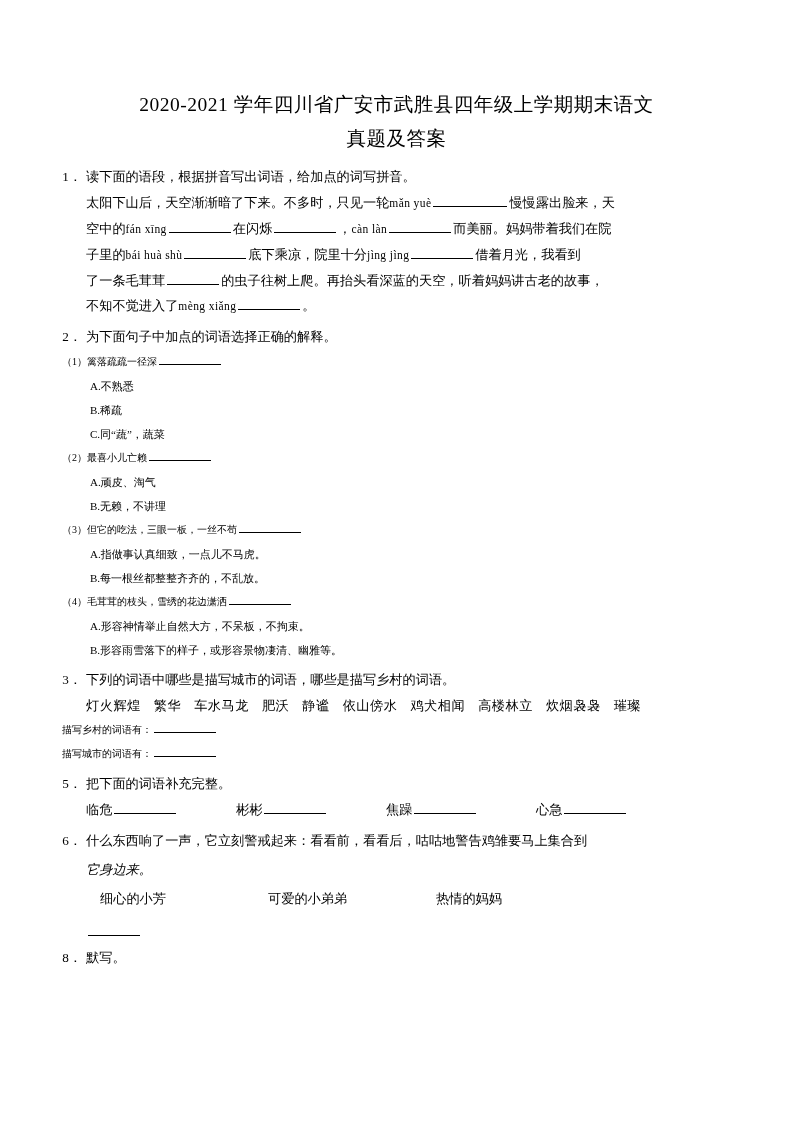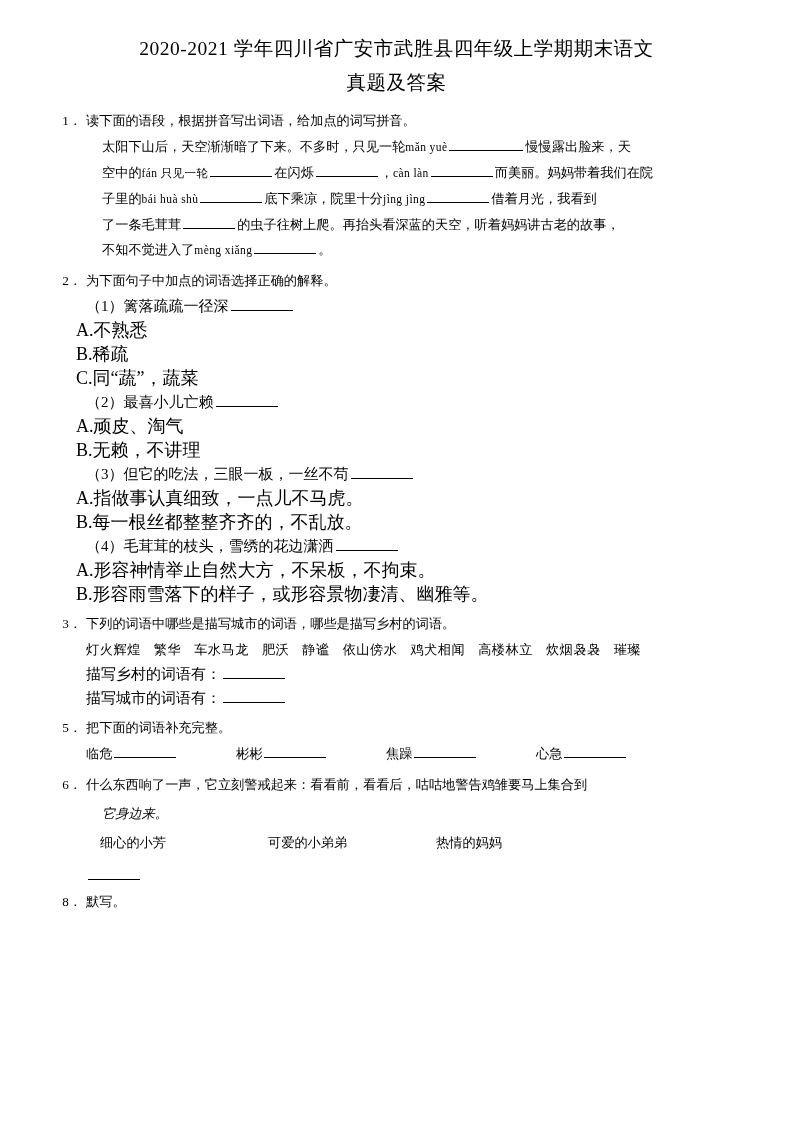--- a/index.html
+++ b/index.html
@@ -12,21 +12,21 @@
     height: 1122px;
     font-family: "Liberation Serif", "DejaVu Serif", serif;
     color: #000000;
     position: relative;
     overflow: hidden;
   }
   .page {
     width: 793px;
     height: 1122px;
     box-sizing: border-box;
-    padding: 32px 62px 40px 62px;
+    padding: 88px 62px 40px 62px;
     position: relative;
   }
   .doc-title {
     text-align: center;
     font-size: 19.5px;
     line-height: 34px;
     font-family: "Liberation Serif", "DejaVu Serif", serif;
     margin: 0 0 10px 0;
     letter-spacing: 0.5px;
     padding: 0 8px;
@@ -49,32 +49,31 @@
     padding-right: 4px;
     font-family: "Liberation Serif", "DejaVu Serif", serif;
   }
   .q-text {
     flex: 1;
     font-family: Liberation Mono, monospace;
   }
   .body-block {
     font-size: 13.2px;
     line-height: 25px;
-    margin-left: 40px;
+    margin-left: 24px;
     text-align: justify;
   }
   .sub {
-    font-size: 15px;
+    font-size: 10px;
     line-height: 24px;
-    margin-left: 24px;
   }
   .sub2 {
-    font-size: 18px;
+    font-size: 11px;
     line-height: 24px;
-    margin-left: 14px;
+    margin-left: 28px;
   }
   .blank {
     display: inline-block;
     border-bottom: 1px solid #000;
     height: 13px;
     vertical-align: baseline;
     margin: 0 2px;
   }
   .b-sm { width: 52px; }
   .b-md { width: 62px; }
@@ -128,21 +127,21 @@
     <div>真题及答案</div>
   </div>
 
   <div class="q">
     <div class="q-head">
       <span class="q-num">1．</span>
       <span class="q-text">读下面的语段，根据拼音写出词语，给加点的词写拼音。</span>
     </div>
     <div class="body-block">
       <span>太阳下山后，天空渐渐暗了下来。不多时，只见一轮</span><span class="pinyin">mǎn yuè</span><span class="blank b-lg"></span><span>慢慢露出脸来，天</span><br>
-      <span>空中的</span><span class="pinyin">fán 只见一轮</span><span class="blank b-md"></span><span>在闪烁</span><span class="blank b-md"></span><span>，</span><span class="pinyin">càn làn</span><span class="blank b-md"></span><span>而美丽。妈妈带着我们在院</span><br>
+      <span>空中的</span><span class="pinyin">fán xīng</span><span class="blank b-md"></span><span>在闪烁</span><span class="blank b-md"></span><span>，</span><span class="pinyin">càn làn</span><span class="blank b-md"></span><span>而美丽。妈妈带着我们在院</span><br>
       <span>子里的</span><span class="pinyin">bái huà shù</span><span class="blank b-md"></span><span>底下乘凉，院里十分</span><span class="pinyin">jìng jìng</span><span class="blank b-md"></span><span>借着月光，我看到</span><br>
       <span>了一条毛茸茸</span><span class="blank b-sm"></span><span>的虫子往树上爬。再抬头看深蓝的天空，听着妈妈讲古老的故事，</span><br>
       <span>不知不觉进入了</span><span class="pinyin">mèng xiǎng</span><span class="blank b-md"></span><span>。</span>
     </div>
   </div>
 
   <div class="q">
     <div class="q-head">
       <span class="q-num">2．</span>
       <span class="q-text">为下面句子中加点的词语选择正确的解释。</span>

